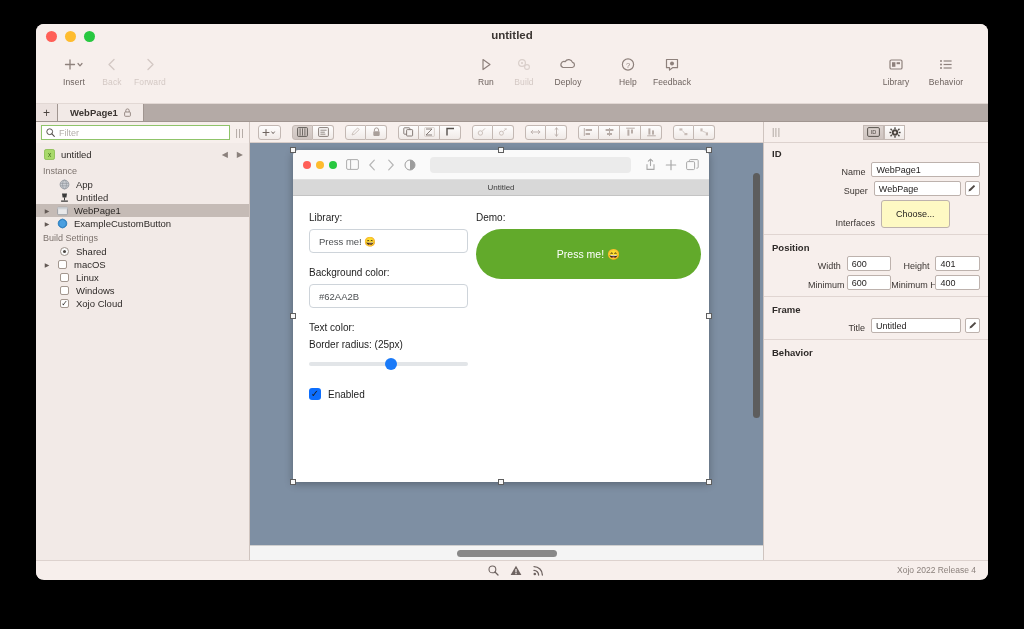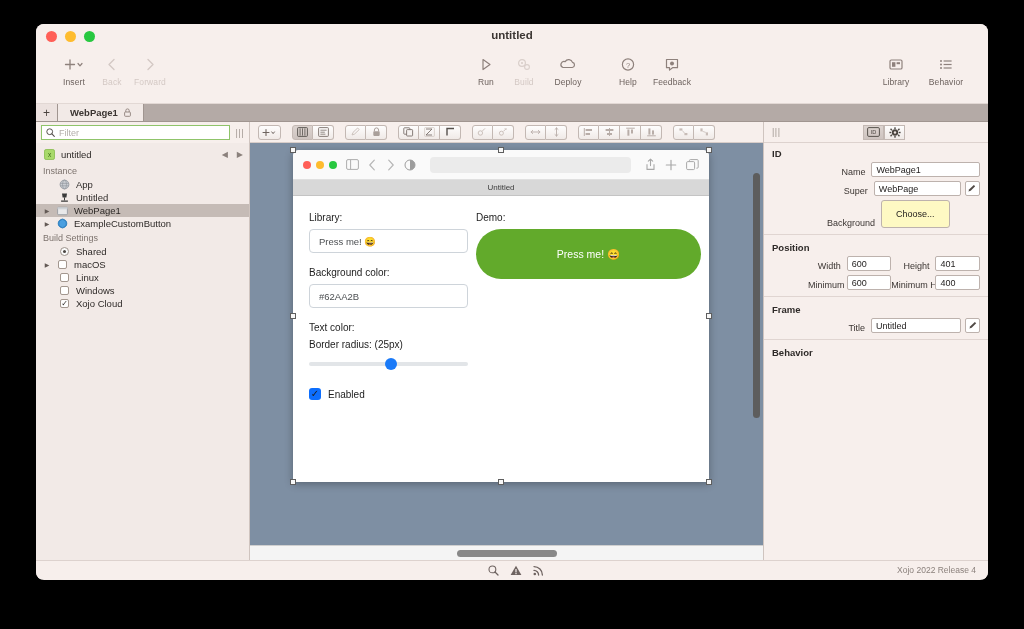--- a/index.html
+++ b/index.html
@@ -795,21 +795,21 @@
       <div class="frow">
         <div class="flabel" style="width:73px">Super</div>
         <div class="fin" style="width:96px">WebPage</div>
         <div class="pencil">
           <svg width="10" height="9" viewBox="0 0 10 9">
               <path d="M1.4 7.6l0.9-2.3L6.8 0.9l1.4 1.4-4.5 4.4z" fill="#504944"></path>
             </svg>
         </div>
       </div>
       <div class="frow">
-        <div class="flabel" style="width:73px">Background</div>
+        <div class="flabel" style="width:73px">Interfaces</div>
         <div class="choose-btn">Choose...</div>
       </div>
       <div class="insp-divider"></div>
 
       <div class="insp-sec-title">Position</div>
       <div class="frow">
         <div class="flabel" style="width:42px">Width</div>
         <div class="fin" style="width:48px">600</div>
         <div class="flabel" style="width:48px">Height</div>
         <div class="fin" style="width:48px">401</div>

